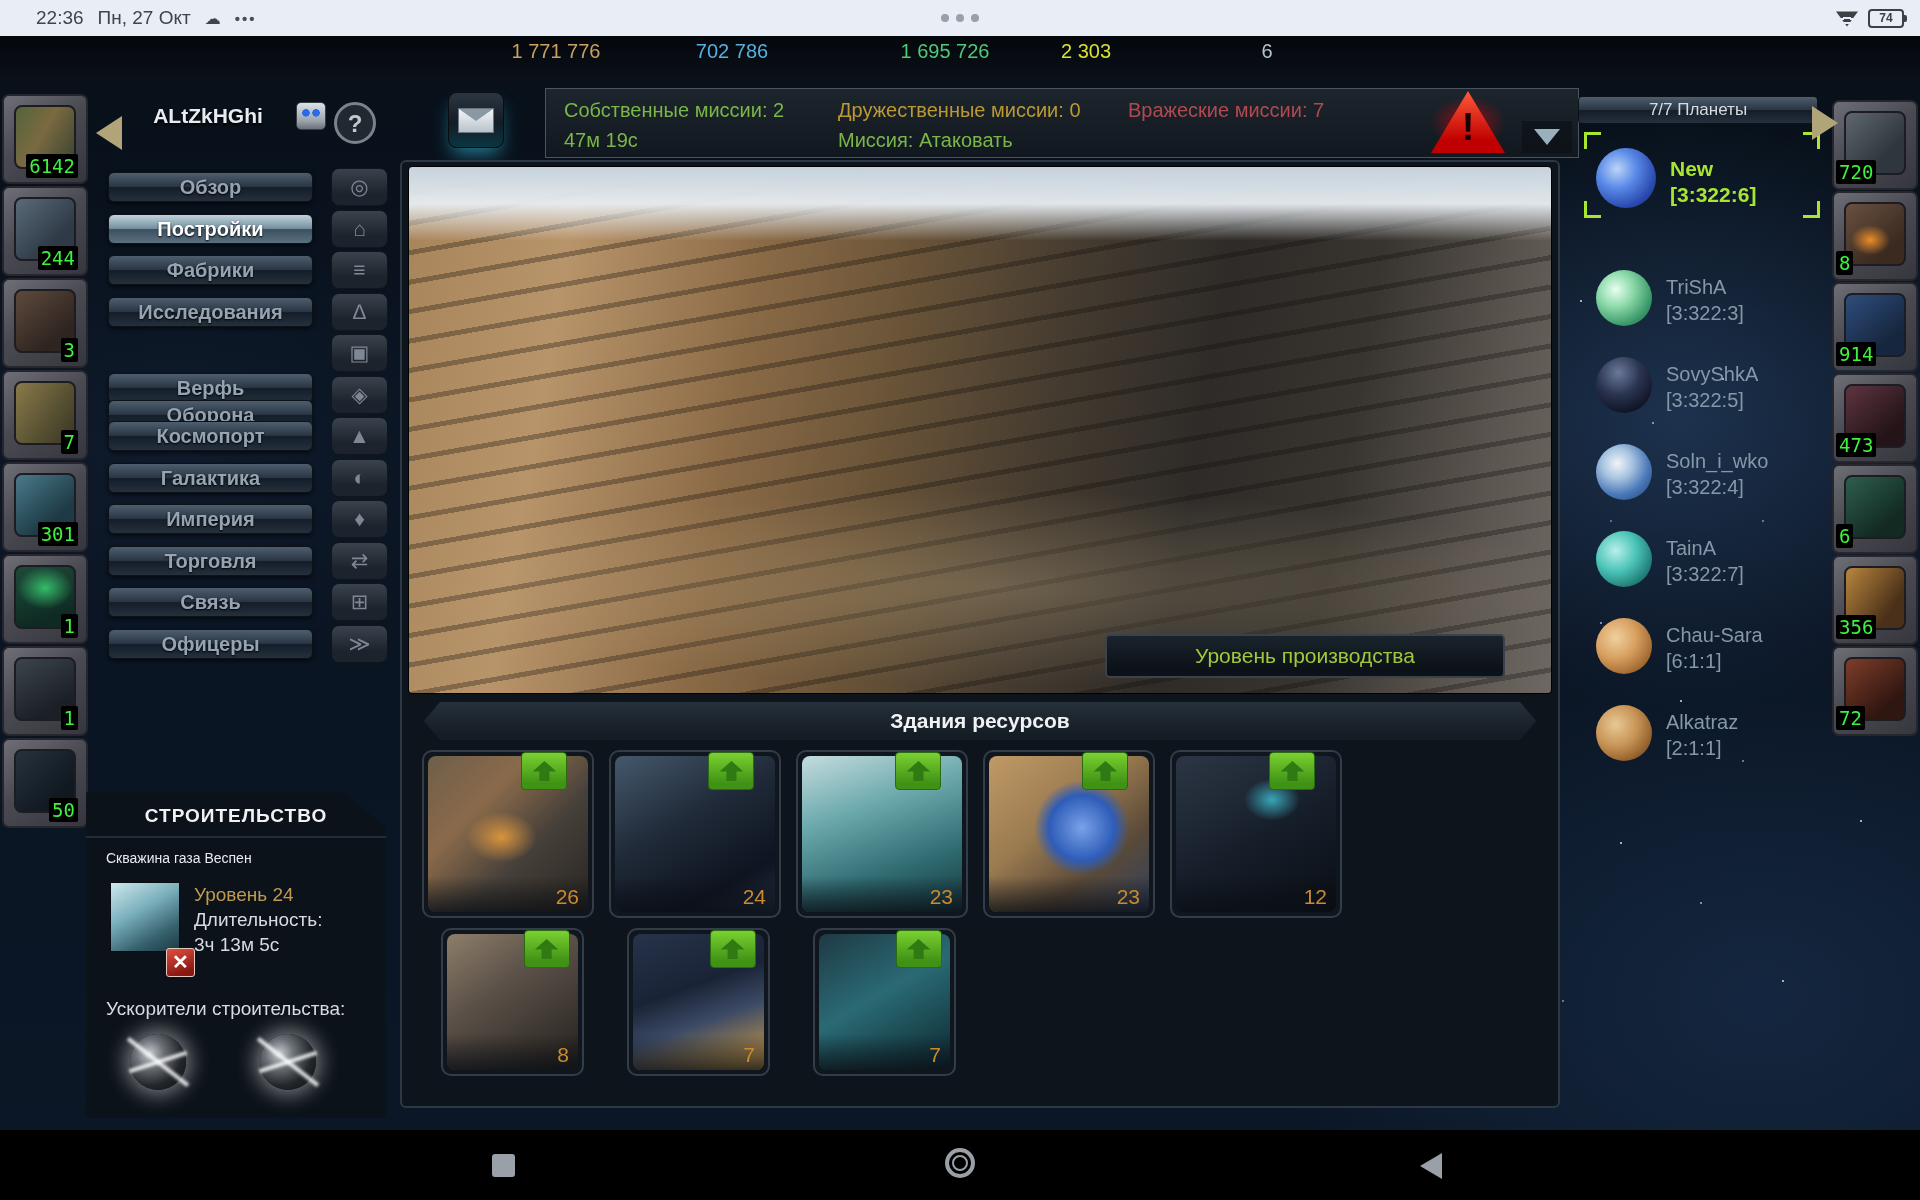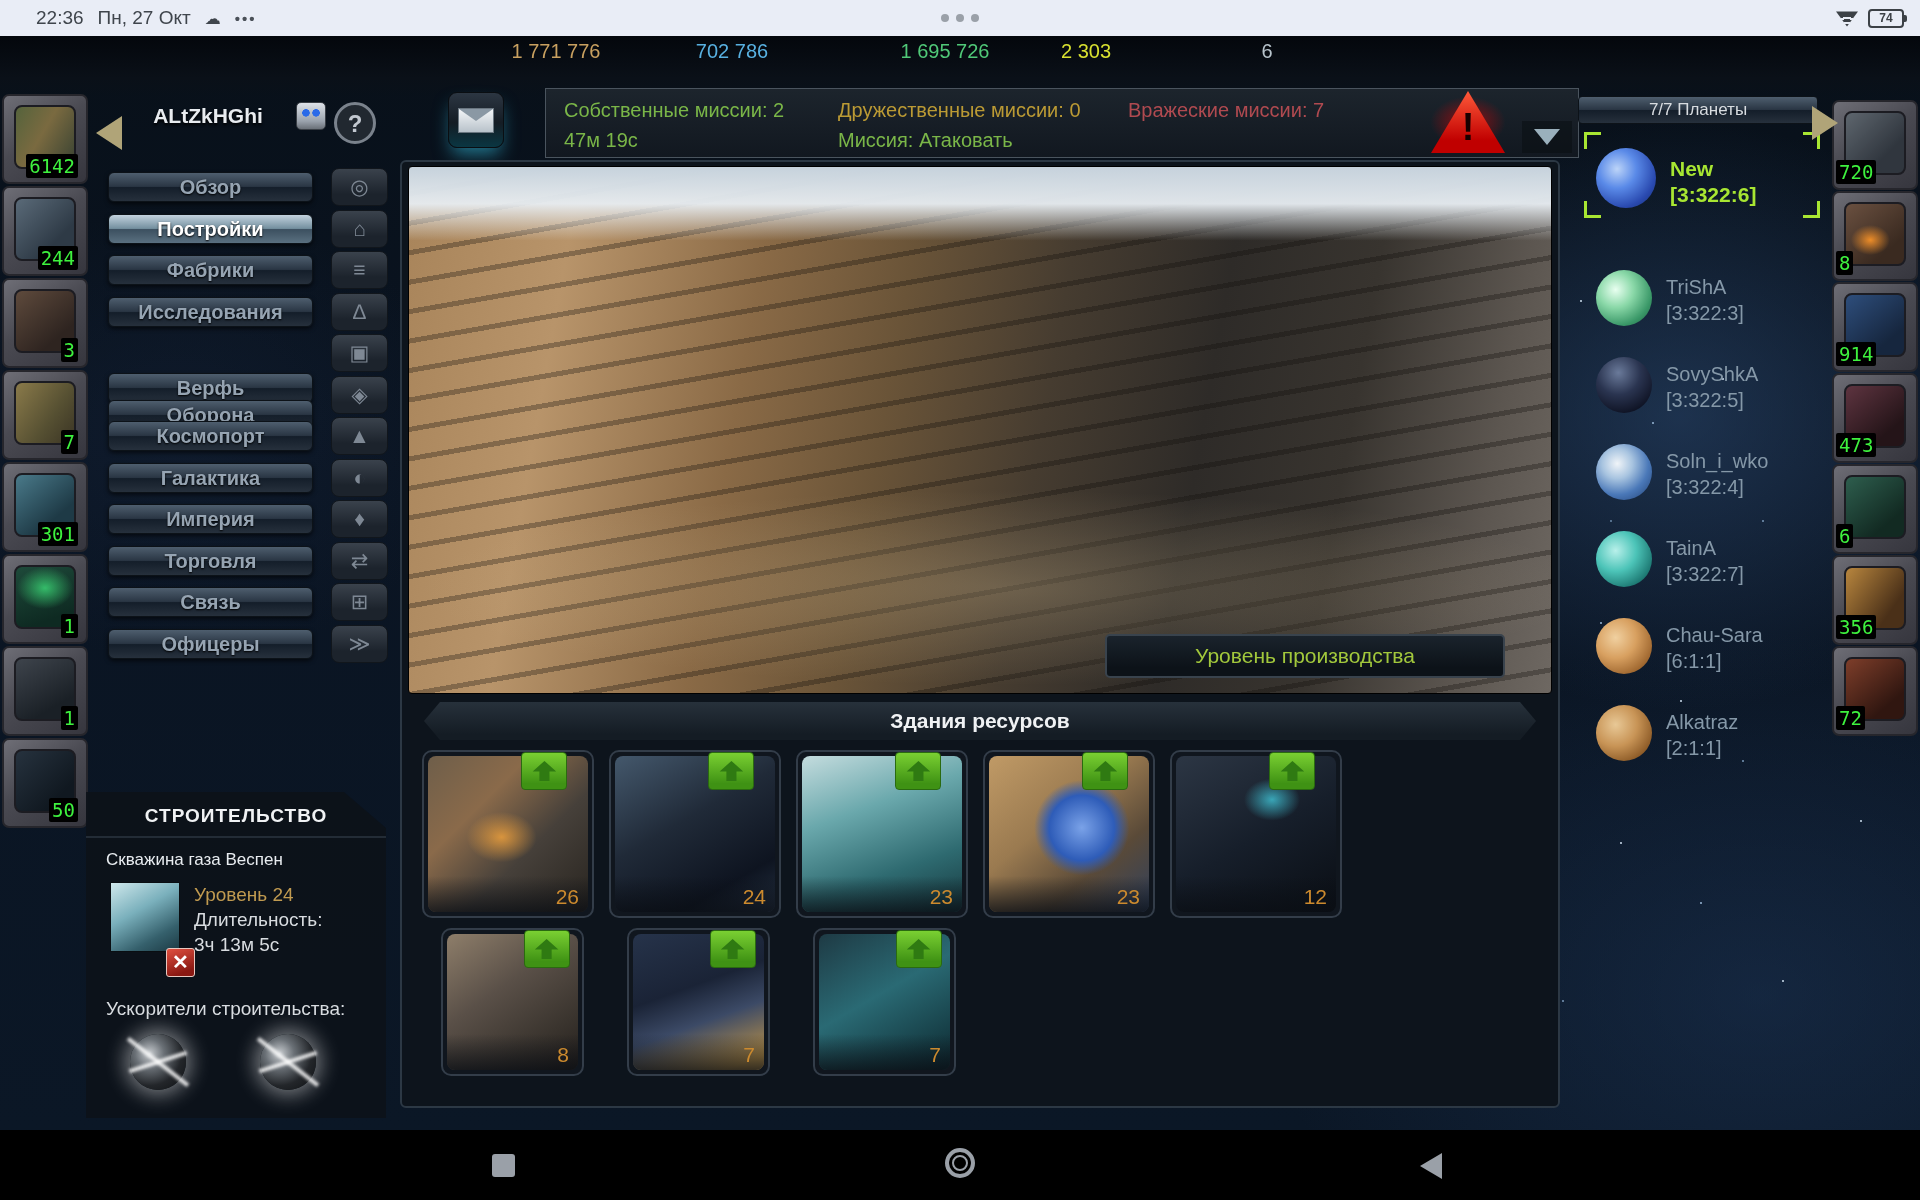--- a/index.html
+++ b/index.html
@@ -76,21 +76,21 @@
     color:#96a4b2; font-size:20px; font-weight:700; text-align:center; line-height:28px;
     box-shadow:0 2px 4px rgba(0,0,0,.6); text-shadow:0 1px 2px #000; }
   .menu-btn.active { background:linear-gradient(180deg,#c2d2de 0%,#74909f 48%,#3c5060 52%,#5a7080 100%); color:#fff; }
   .icon-tile { position:absolute; left:331px; width:57px; height:38px; border-radius:8px; background:linear-gradient(180deg,#3a424c,#1c232c 70%); border:1px solid #11161c; color:#7e8894; font-size:21px; text-align:center; line-height:36px; }
 
   
   .constr { position:absolute; left:86px; top:792px; width:300px; height:326px; background:rgba(13,18,25,.95);
     clip-path:polygon(0 0, 258px 0, 300px 36px, 300px 326px, 0 326px); }
   .constr-h { position:absolute; left:0; top:13px; width:100%; text-align:center; font-size:19px; font-weight:700; letter-spacing:1px; color:#f0f2f4; }
   .constr-div { position:absolute; left:0; top:44px; width:100%; height:2px; background:#232c36; }
-  .constr-name { position:absolute; left:20px; top:58px; font-size:17px; color:#e8ecf0; }
+  .constr-name { position:absolute; left:20px; top:58px; font-size:14px; color:#e8ecf0; }
   .constr-thumb { position:absolute; left:24px; top:90px; width:70px; height:70px; border:1px solid #0a0e12;
     background:linear-gradient(150deg,#cfe8ec,#7ab0bc 40%,#35606c 75%,#1c3a44); }
   .constr-lvl { position:absolute; left:108px; top:92px; font-size:19px; color:#c09a50; }
   .constr-durl { position:absolute; left:108px; top:117px; font-size:19px; color:#d8dce0; }
   .constr-dur { position:absolute; left:108px; top:142px; font-size:19px; color:#d8dce0; }
   .cancel-x { position:absolute; left:80px; top:156px; width:29px; height:29px; border-radius:3px; border:1px solid #e8c8c0;
     background:linear-gradient(160deg,#e05040,#8a1812 80%); color:#fff; font-size:20px; font-weight:700; text-align:center; line-height:27px; }
   .accel-label { position:absolute; left:20px; top:206px; font-size:19px; color:#d8dce0; }
   .spike-ball { position:absolute; top:242px; width:56px; height:56px; border-radius:50%;
     background:radial-gradient(circle at 35% 35%, #c8ccd0 0%, #6a7076 28%, #23262a 62%, #0c0e10 100%);

